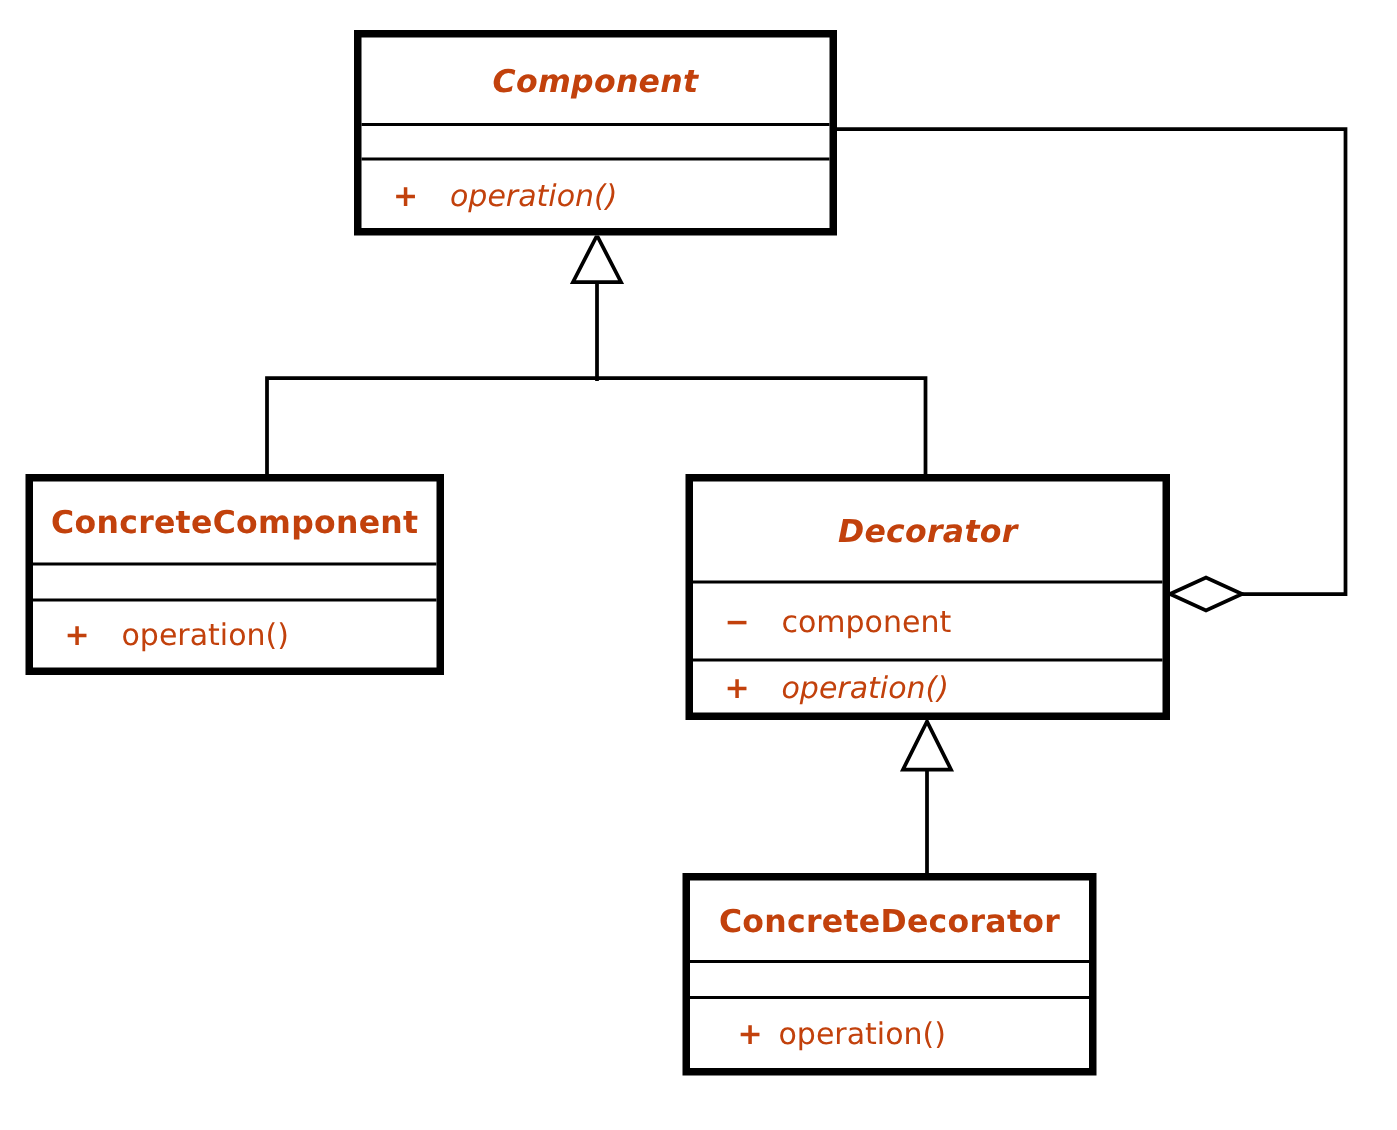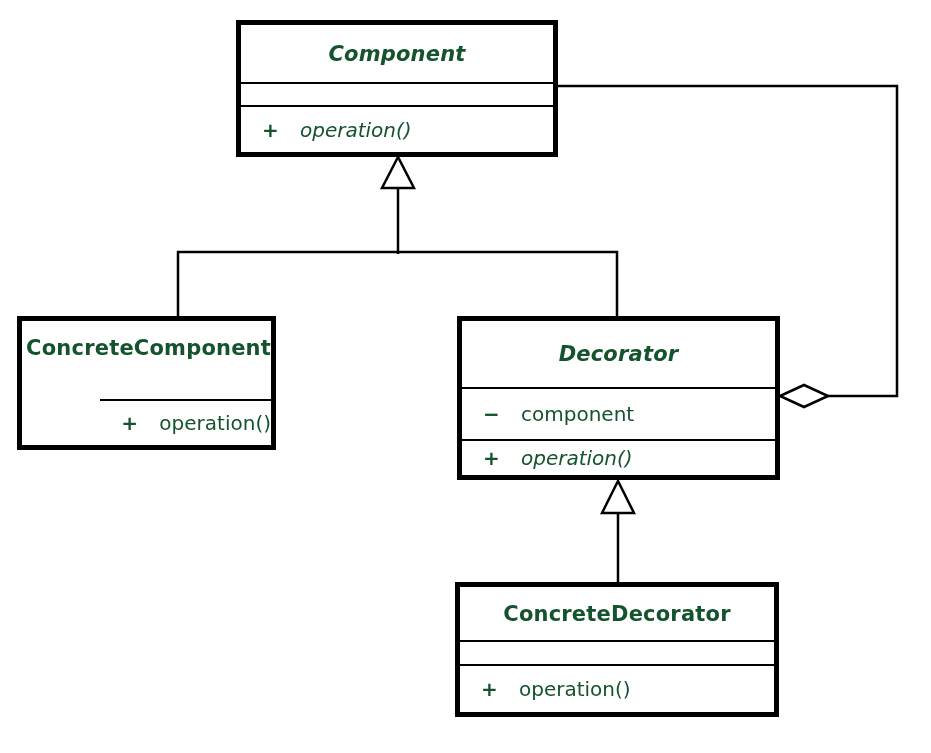--- a/index.html
+++ b/index.html
@@ -6,21 +6,21 @@
     margin: 0;
     padding: 0;
     background: #ffffff;
   }
   .canvas {
     position: relative;
     width: 931px;
     height: 753px;
     background: #ffffff;
     font-family: "DejaVu Sans", sans-serif;
-    color: #14532d;
+    color: #c2410c;
     overflow: hidden;
   }
   .connectors {
     position: absolute;
     left: 0;
     top: 0;
     width: 931px;
     height: 753px;
   }
   .uml-class {
@@ -91,21 +91,21 @@
     <div class="sec-title" style="height:57px;">Component</div>
     <div class="sec-attrs" style="height:21px;"></div>
     <div class="sec-methods">
       <div class="member">
         <span class="vis">+</span>
         <span class="it">operation()</span>
       </div>
     </div>
   </div>
 
-  <div class="uml-class" style="left:17px; top:316px; width:259px; height:134px;align-items:flex-end;">
+  <div class="uml-class" style="left:17px; top:316px; width:279px; height:134px;">
     <div class="sec-title" style="height:54px;">ConcreteComponent</div>
     <div class="sec-attrs" style="height:22px;"></div>
     <div class="sec-methods">
       <div class="member">
         <span class="vis">+</span>
         <span>operation()</span>
       </div>
     </div>
   </div>
 
@@ -118,21 +118,21 @@
       </div>
     </div>
     <div class="sec-methods">
       <div class="member">
         <span class="vis">+</span>
         <span class="it">operation()</span>
       </div>
     </div>
   </div>
 
-  <div class="uml-class" style="left:455px; top:582px; width:324px; height:135px;">
+  <div class="uml-class" style="left:455px; top:582px; width:276px; height:135px;text-align:center;">
     <div class="sec-title" style="height:53px;">ConcreteDecorator</div>
     <div class="sec-attrs" style="height:22px;"></div>
     <div class="sec-methods">
       <div class="member">
         <span class="vis">+</span>
         <span>operation()</span>
       </div>
     </div>
   </div>
 

